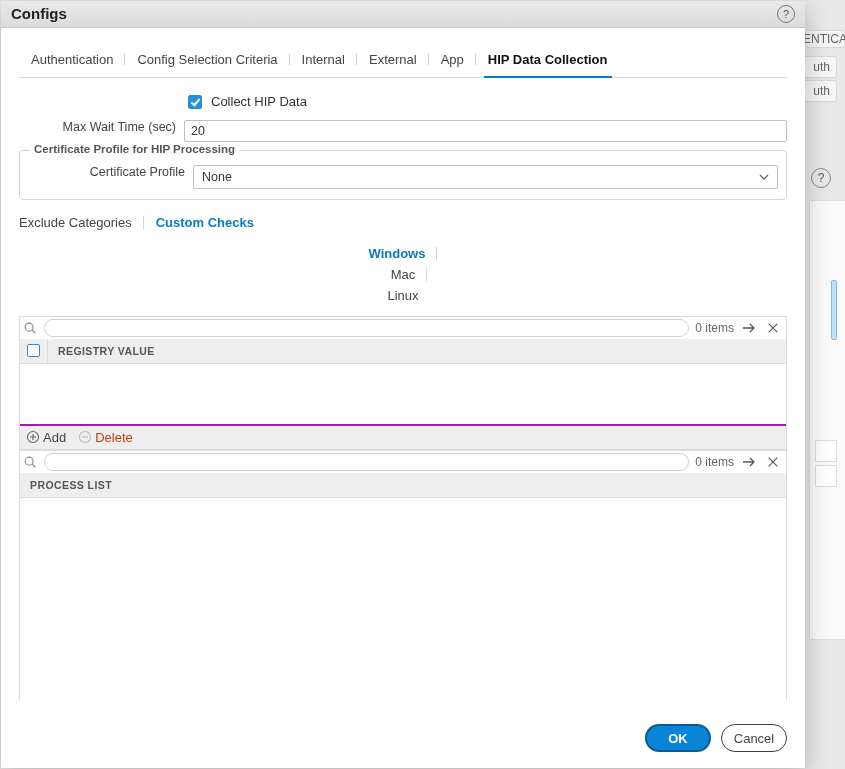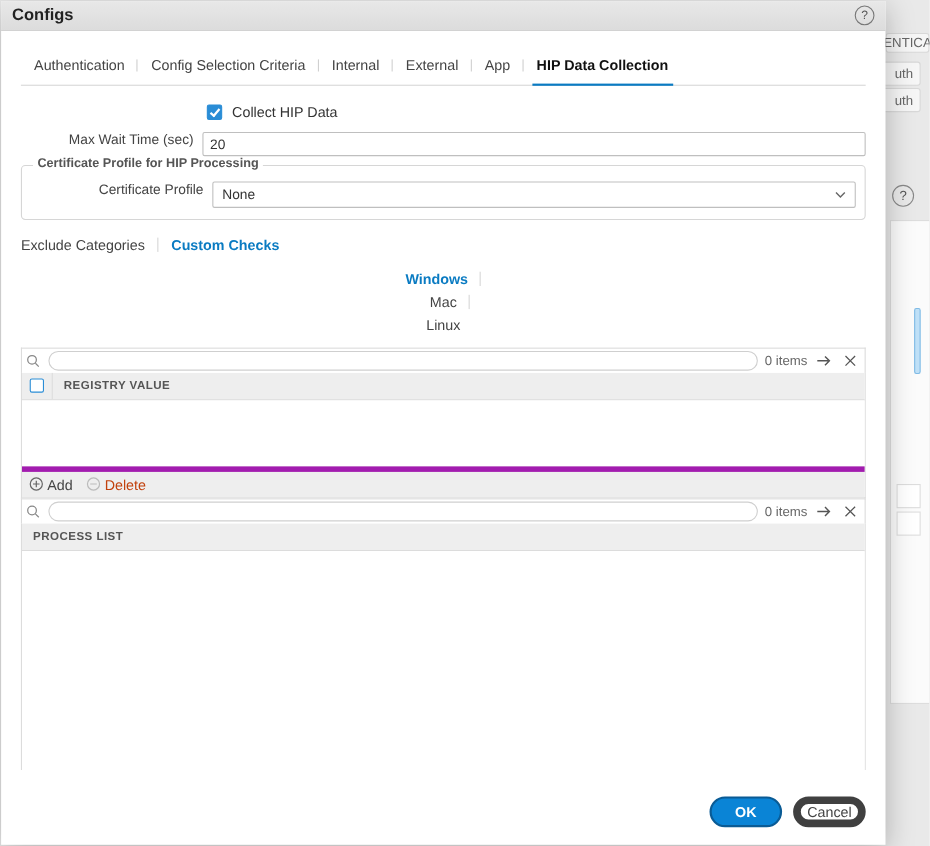--- a/index.html
+++ b/index.html
@@ -173,21 +173,21 @@
   .th.check .cb{
     width:13px;height:13px;border:1.5px solid #2a8dd6;border-radius:2px;background:#fff;cursor:pointer;
   }
   .th.key{width:310px;}
   .th.val{flex:1;}
   .th.full{flex:1;}
   .tbody{height:60px;background:#fff;}
   .tbody.tall{height:228px;}
   .tfoot{
     display:flex;align-items:center;gap:12px;
-    background:#eeeeee;border-top:5px solid #a21caf;
+    background:#eeeeee;border-top:2px solid #a21caf;
     padding:4px 6px;
   }
   .tfoot .act{display:flex;align-items:center;gap:3px;font-size:13px;cursor:pointer;}
   .act.add{color:#444;}
   .act.del{color:#c2410c;}
   .circleicon{width:14px;height:14px;}
 
   .gap6{height:6px;}
 
   
@@ -198,21 +198,21 @@
   .btn{
     min-width:66px;height:28px;border-radius:14px;
     font-size:13px;display:flex;align-items:center;justify-content:center;
     cursor:pointer;
   }
   .btn-primary{
     background:#0a84d6;color:#fff;border:2px solid #0a5b95;
     font-weight:600;
   }
   .btn-secondary{
-    background:#fff;border:7px solid #404040;color:#444;
+    background:#fff;border:1px solid #404040;color:#444;
   }
 </style>
 </head>
 <body>
 
 <div class="bg-chunk" style="right:0;top:30px;width:40px;height:18px;justify-content:center;">ENTICA</div>
 <div class="bg-chunk" style="right:8px;top:56px;width:36px;height:22px;">uth</div>
 <div class="bg-chunk" style="right:8px;top:80px;width:36px;height:22px;">uth</div>
 <div class="bg-help" style="right:14px;top:168px;">?</div>
 <div class="bg-chunk" style="right:8px;top:605px;width:26px;height:22px;border-radius:12px;">el</div>

